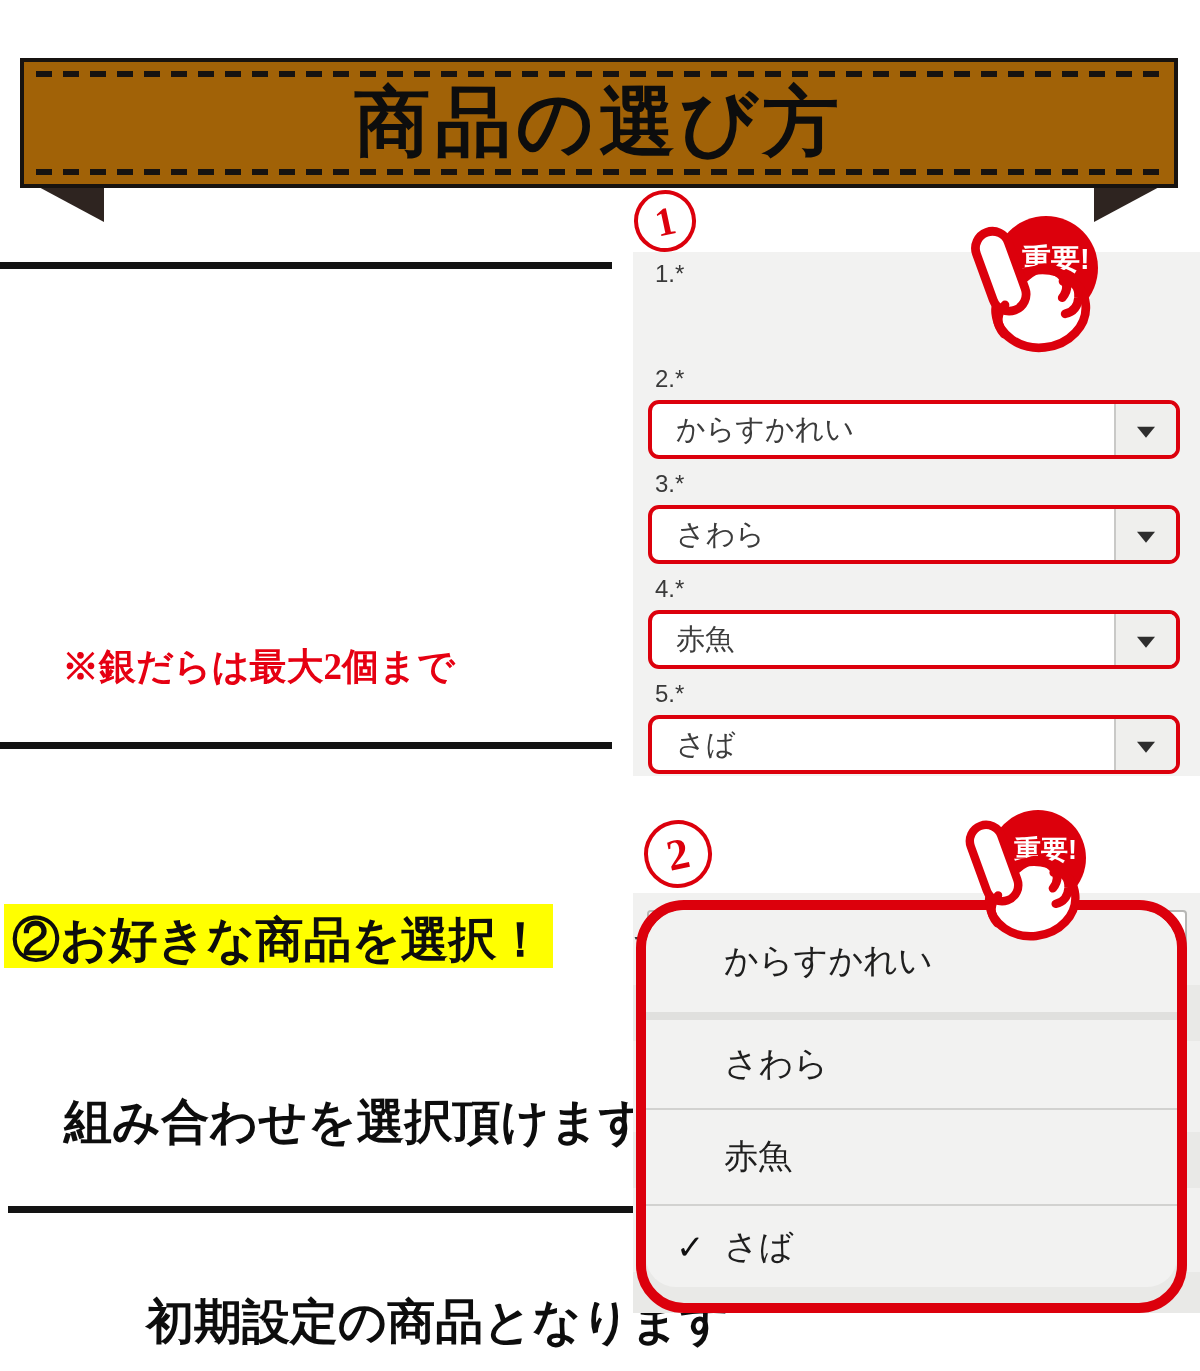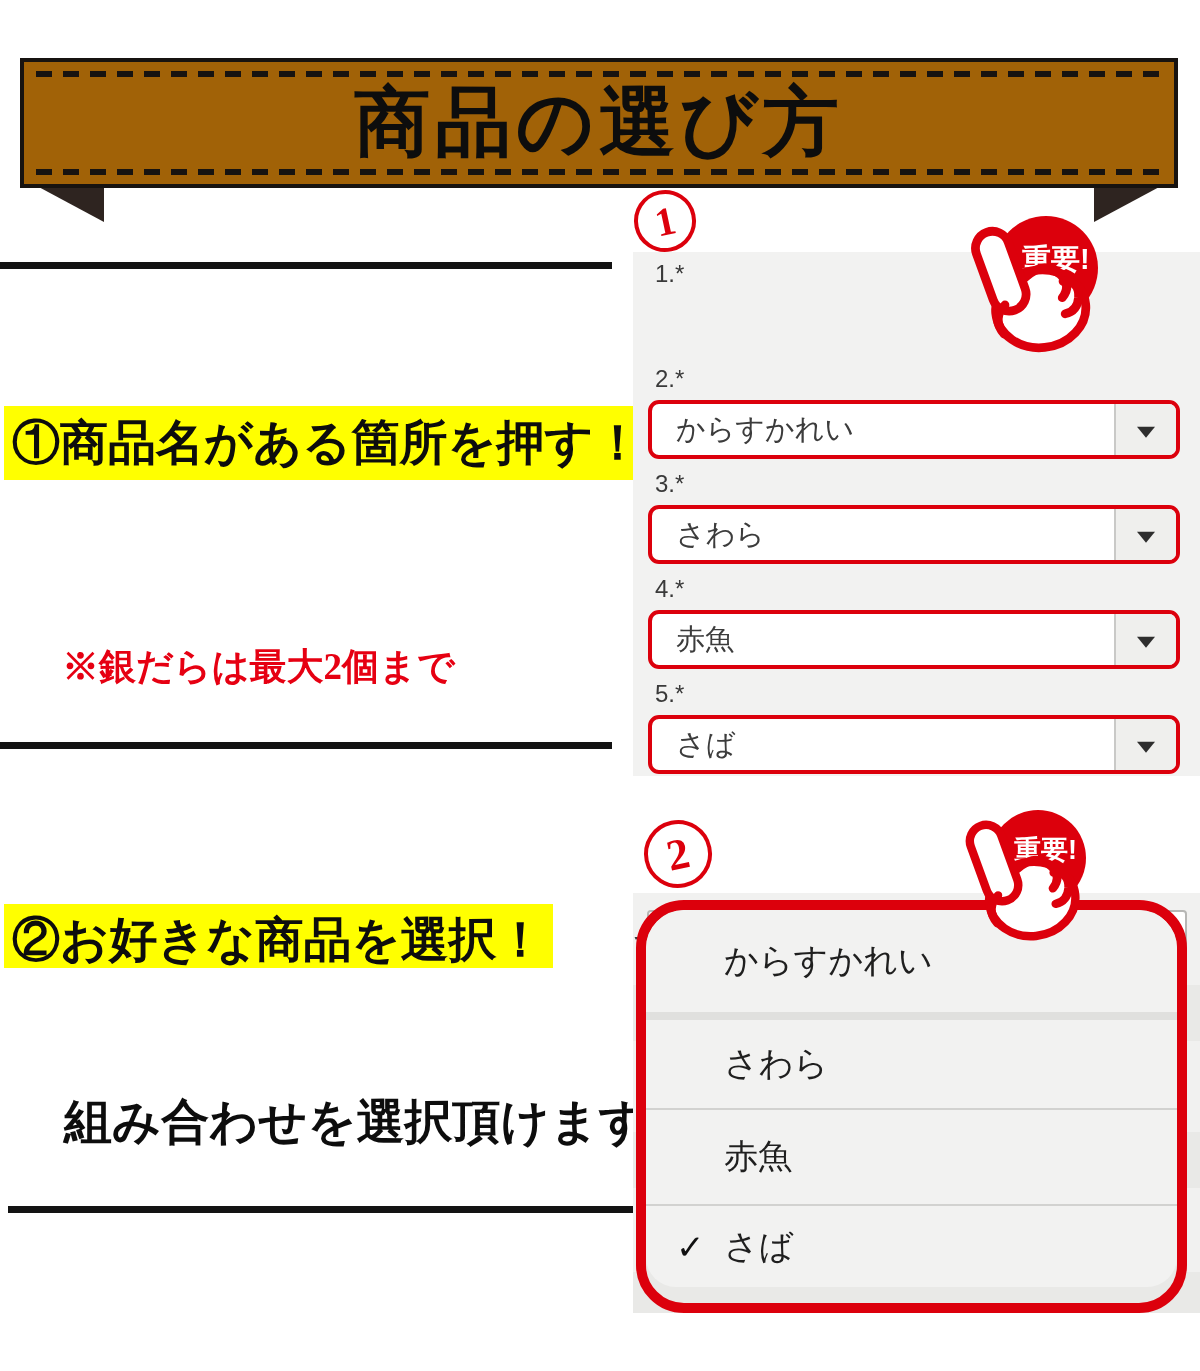--- a/index.html
+++ b/index.html
@@ -91,21 +91,20 @@
   </div>
   <svg class="abs ribbon-tails" viewBox="0 0 1158 48">
     <polygon points="2,2 84,2 84,46" fill="#2e2420"></polygon>
     <polygon points="1074,2 1156,2 1074,46" fill="#2e2420"></polygon>
   </svg>
 
   <div class="abs hline" style="left:0;top:262px;width:612px;"></div>
   <div class="abs hline" style="left:0;top:742px;width:612px;"></div>
   <div class="abs hline" style="left:8px;top:1206px;width:640px;"></div>
 
-  <div class="abs hl-heading jp-serif" style="left:4px;top:406px;">①商品名がある箇所を押す！</div>
   <div class="abs red-note jp-serif" style="left:62px;top:642px;">※銀だらは最大2個まで</div>
 
   <div class="abs circled-num n1">1</div>
 
   <div class="abs form1">
     <span class="fld-label" style="top:8px;">1.*</span>
     <span class="fld-label" style="top:113px;">2.*</span>
     <div class="sel" style="top:148px;">
       <span class="sel-text">からすかれい</span>
       <span class="sel-btn">
@@ -143,20 +142,21 @@
       <ellipse cx="72" cy="70" rx="36" ry="31"></ellipse>
       <path d="M62 44 q16 -12 28 0 q9 10 0 19" fill="none"></path>
       <path d="M92 50 q13 1 11 14 q-2 11 -12 12" fill="none"></path>
       <rect x="30" y="4" width="27" height="66" rx="13.5" transform="rotate(-14 43 37)"></rect>
       <path d="M44 64 q-12 10 -3 23" fill="none"></path>
     </g>
   </svg>
 
   <div class="abs hl-heading jp-serif" style="left:4px;top:904px;height:64px;line-height:72px;">②お好きな商品を選択！</div>
   <div class="abs body-line jp-serif" style="left:64px;top:1090px;">組み合わせを選択頂けます</div>
+  <div class="abs body-line jp-serif" style="left:146px;top:1290px;">初期設定の商品となります</div>
 
   <div class="abs circled-num n2">2</div>
 
   <div class="abs bgform">
     <div class="bg-stripe" style="top:92px;height:56px;"></div>
     <div class="bg-stripe" style="top:239px;height:56px;"></div>
     <div class="bg-stripe" style="top:379px;height:41px;"></div>
     <div class="bg-box" style="top:17px;"></div>
     <div class="bg-box" style="top:158px;"></div>
     <div class="bg-box" style="top:305px;"></div>

